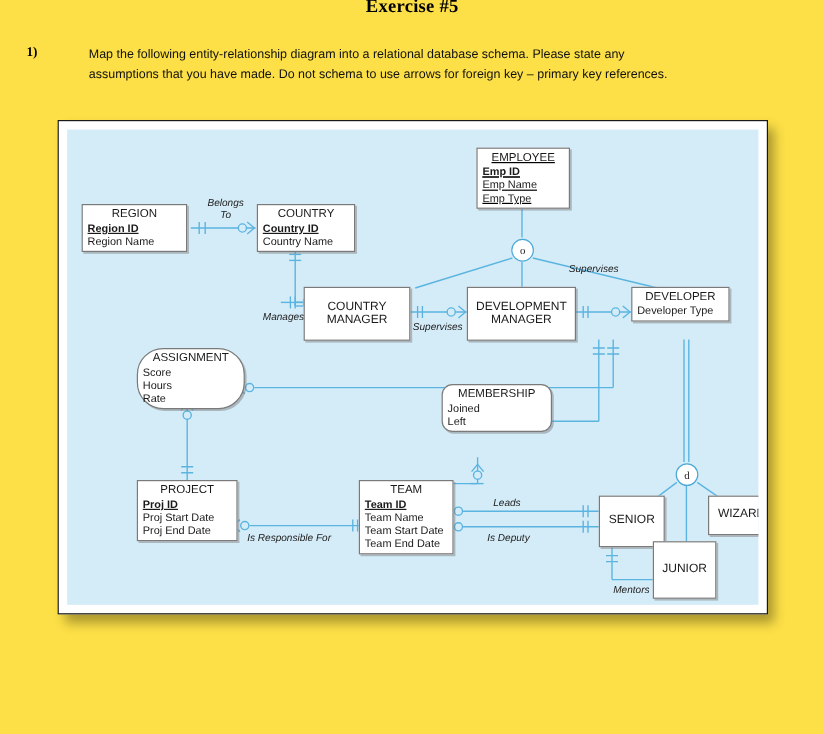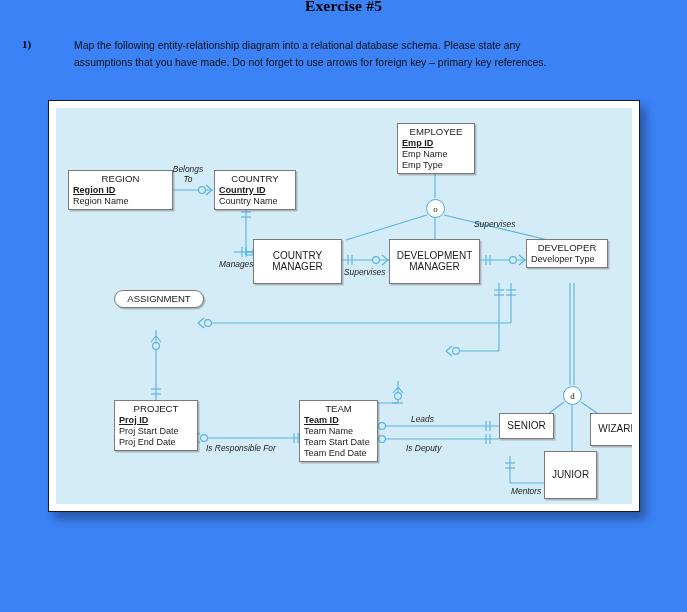--- a/index.html
+++ b/index.html
@@ -10,21 +10,21 @@
   body {
     width: 687px;
     height: 612px;
     font-family: "Liberation Sans", sans-serif;
     position: relative;
     overflow: hidden;
   }
   #page {
     position: absolute;
     inset: 0;
-    background: #3b82f6;
+    background: #fde047;
   }
   
   .ex-title {
     position: absolute;
     top: -3px;
     left: 0;
     width: 687px;
     text-align: center;
     font-family: "Liberation Serif", serif;
     font-weight: bold;
@@ -164,21 +164,21 @@
 <body>
 
 <div id="page">
 
   <div class="ex-title">Exercise #5</div>
 
   <div class="q-block">
     <div class="q-num">1)</div>
     <div class="q-text">
       <div>Map the following entity-relationship diagram into a relational database schema. Please state any</div>
-      <div class="lastline">assumptions that you have made. Do not forget to use arrows for foreign key – primary key references.</div>
+      <div class="lastline">assumptions that you have made. Do not schema to use arrows for foreign key – primary key references.</div>
     </div>
   </div>
 
   <div id="diagram-frame">
     <div id="canvas-wrap">
 
       <svg class="erd" width="578" height="398" viewBox="0 0 578 398">
         <g stroke="#5bb4e0" stroke-width="1.15" fill="none" stroke-linecap="butt">
 
           <line x1="103" y1="82" x2="157" y2="82"></line>
@@ -287,37 +287,37 @@
           <line x1="454" y1="348" x2="454" y2="375"></line>
           <line x1="454" y1="375" x2="488" y2="375"></line>
           <line x1="449" y1="355" x2="459" y2="355"></line>
           <line x1="449" y1="360" x2="459" y2="360"></line>
           <circle cx="492" cy="375" r="3.4" fill="#d4ecf8"></circle>
           <line x1="503" y1="375" x2="497" y2="370"></line>
           <line x1="503" y1="375" x2="497" y2="380"></line>
         </g>
       </svg>
 
-      <div class="ent" style="left:12px; top:62px; width:105px;">
+      <div class="ent" style="left:12px; top:62px; width:88px;">
         <div class="ename">REGION</div>
         <div class="attrs">
           <div class="attr pk">Region ID</div>
           <div class="attr">Region Name</div>
         </div>
       </div>
 
       <div class="ent" style="left:158px; top:62px; width:82px;">
         <div class="ename">COUNTRY</div>
         <div class="attrs">
           <div class="attr pk">Country ID</div>
           <div class="attr">Country Name</div>
         </div>
       </div>
 
-      <div class="ent" style="left:341px; top:15px; width:78px;">
+      <div class="ent" style="left:341px; top:15px; width:78px;text-decoration:underline;">
         <div class="ename">EMPLOYEE</div>
         <div class="attrs">
           <div class="attr pk">Emp ID</div>
           <div class="attr">Emp Name</div>
           <div class="attr">Emp Type</div>
         </div>
       </div>
 
       <div class="ent nameonly" style="left:197px; top:131px; width:89px; height:45px;">
         <div class="ename">
@@ -335,43 +335,55 @@
 
       <div class="ent" style="left:470px; top:131px; width:82px;">
         <div class="ename">DEVELOPER</div>
         <div class="attrs">
           <div class="attr">Developer Type</div>
         </div>
       </div>
 
       <div class="ent assoc" style="left:58px; top:182px; width:90px;border-radius:22px;">
         <div class="ename">ASSIGNMENT</div>
-      </div>
-
+        <div class="attrs">
+          <div class="attr">Score</div>
+          <div class="attr">Hours</div>
+          <div class="attr">Rate</div>
+        </div>
+      </div>
+
+      <div class="ent assoc" style="left:312px; top:212px; width:92px;">
+        <div class="ename">MEMBERSHIP</div>
+        <div class="attrs">
+          <div class="attr">Joined</div>
+          <div class="attr">Left</div>
+        </div>
+      </div>
 
       <div class="ent" style="left:243px; top:292px; width:79px;">
         <div class="ename">TEAM</div>
         <div class="attrs">
           <div class="attr pk">Team ID</div>
           <div class="attr">Team Name</div>
           <div class="attr">Team Start Date</div>
           <div class="attr">Team End Date</div>
         </div>
       </div>
 
       <div class="ent" style="left:58px; top:292px; width:84px;">
         <div class="ename">PROJECT</div>
         <div class="attrs">
           <div class="attr pk">Proj ID</div>
           <div class="attr">Proj Start Date</div>
           <div class="attr">Proj End Date</div>
         </div>
       </div>
 
-      <div class="ent nameonly" style="left:443px; top:305px; width:55px; height:26px;">
+      <div class="ent nameonly" style="left:443px; top:305px; width:55px; height:43px;">
         <div class="ename">SENIOR</div>
       </div>
 
       <div class="ent nameonly" style="left:488px; top:343px; width:53px; height:48px;">
         <div class="ename">JUNIOR</div>
       </div>
 
       <div class="ent nameonly" style="left:534px; top:305px; width:56px; height:33px;">
         <div class="ename">WIZARD</div>
       </div>

